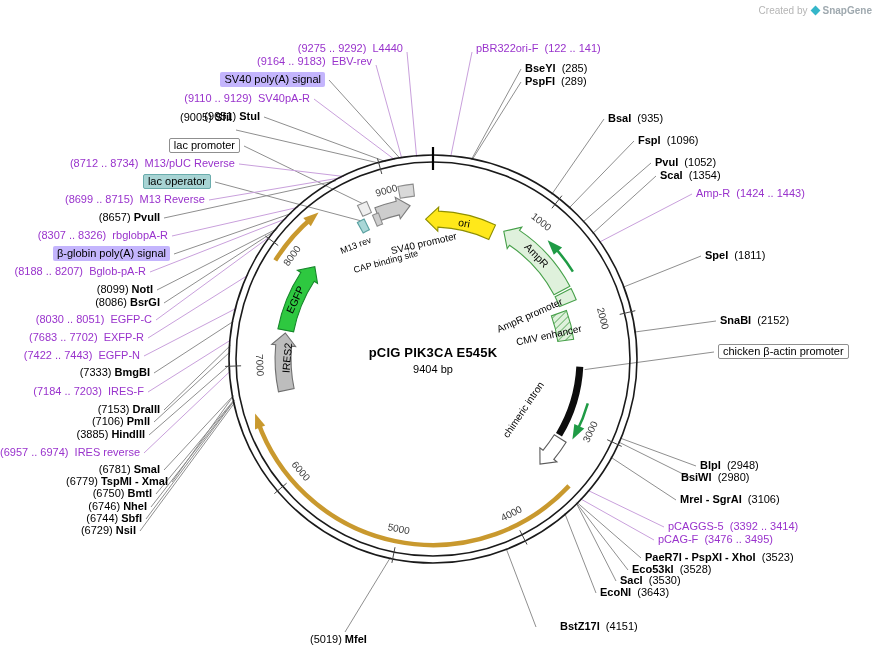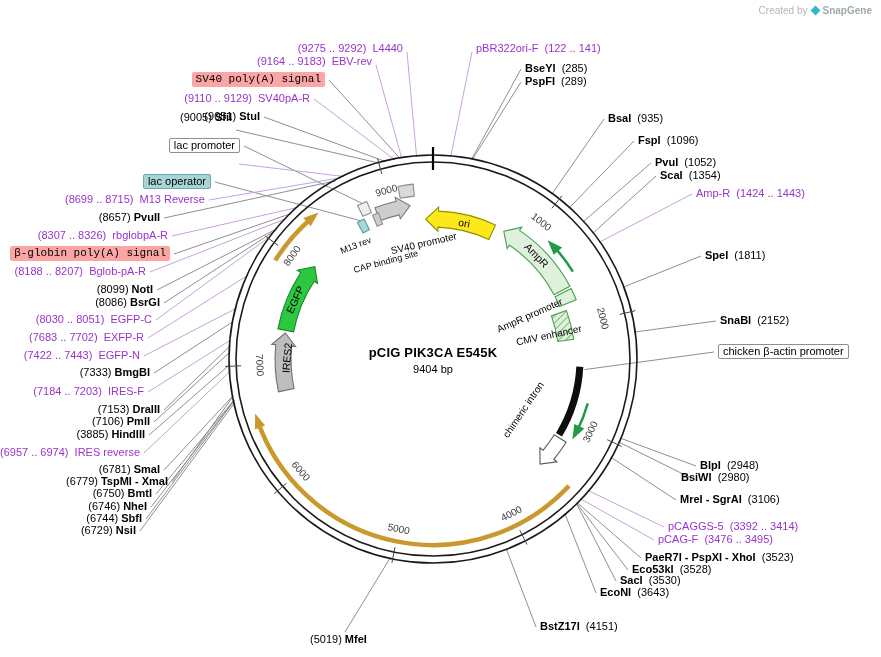--- a/index.html
+++ b/index.html
@@ -6,21 +6,21 @@
   body{width:881px;height:657px;position:relative;background:#fff;overflow:hidden;
        font-family:"Liberation Sans",sans-serif;}
   #map-svg{position:absolute;left:0;top:0;}
   #map-svg text{font-family:"Liberation Sans",sans-serif;}
   #labels{position:absolute;left:0;top:0;width:100%;height:100%;}
   .slabel{position:absolute;font-size:11px;line-height:15px;height:15px;white-space:pre;color:#000;}
   .t-b{font-weight:bold;}
   .t-n{font-weight:normal;}
   .t-pr{color:#9933cc;}
   .box{padding:0 4px;border-radius:2px;}
-  .box-gray{background:#fca5a5;font-family:Liberation Mono, monospace;}
+  .box-gray{background:#c4b5fd;}
   .box-teal{background:#a8d4d4;border:1px solid #6aacac;line-height:13px;height:13px;}
   .box-white{background:#ffffff;border:1px solid #8f8f8f;line-height:13px;height:13px;}
   .center-label{position:absolute;left:433px;top:360px;transform:translate(-50%,-50%);
                 text-align:center;}
   .pname{font-size:13px;font-weight:bold;letter-spacing:.2px;}
   .psize{font-size:11px;margin-top:3px;}
   .watermark{position:absolute;top:5px;right:9px;font-size:10px;color:#b5b5b5;
              display:flex;align-items:center;gap:4px;}
   .wm-brand{color:#9fa9af;font-weight:bold;}
   .wm-icon{display:inline-block;width:7px;height:7px;background:#35b6c9;transform:rotate(45deg);}
@@ -149,20 +149,21 @@
   </svg>
 
 <div id="labels">
     <div class="slabel" style="right: 478px; top: 41px;"><span class="t-pr">(9275 .. 9292)  L4440</span></div>
     <div class="slabel" style="right: 509px; top: 54px;"><span class="t-pr">(9164 .. 9183)  EBV-rev</span></div>
     <div class="slabel box box-gray" style="right: 556px; top: 72px;"><span class="t-n">SV40 poly(A) signal</span></div>
     <div class="slabel" style="right: 571px; top: 91px;"><span class="t-pr">(9110 .. 9129)  SV40pA-R</span></div>
     <div class="slabel" style="right: 621px; top: 109px;"><span class="t-n">(9051) </span><span class="t-b">StuI</span></div>
     <div class="slabel" style="right: 649px; top: 110px;"><span class="t-n">(9005) </span><span class="t-b">SfiI</span></div>
     <div class="slabel box box-white" style="right: 641px; top: 138px;"><span class="t-n">lac promoter</span></div>
+    <div class="slabel" style="right: 646px; top: 156px;"><span class="t-pr">(8712 .. 8734)  M13/pUC Reverse</span></div>
     <div class="slabel box box-teal" style="right: 670px; top: 174px;"><span class="t-n">lac operator</span></div>
     <div class="slabel" style="right: 676px; top: 192px;"><span class="t-pr">(8699 .. 8715)  M13 Reverse</span></div>
     <div class="slabel" style="right: 721px; top: 210px;"><span class="t-n">(8657) </span><span class="t-b">PvuII</span></div>
     <div class="slabel" style="right: 713px; top: 228px;"><span class="t-pr">(8307 .. 8326)  rbglobpA-R</span></div>
     <div class="slabel box box-gray" style="right: 711px; top: 246px;"><span class="t-n">β-globin poly(A) signal</span></div>
     <div class="slabel" style="right: 735px; top: 264px;"><span class="t-pr">(8188 .. 8207)  Bglob-pA-R</span></div>
     <div class="slabel" style="right: 728px; top: 282px;"><span class="t-n">(8099) </span><span class="t-b">NotI</span></div>
     <div class="slabel" style="right: 721px; top: 295px;"><span class="t-n">(8086) </span><span class="t-b">BsrGI</span></div>
     <div class="slabel" style="right: 729px; top: 312px;"><span class="t-pr">(8030 .. 8051)  EGFP-C</span></div>
     <div class="slabel" style="right: 737px; top: 330px;"><span class="t-pr">(7683 .. 7702)  EXFP-R</span></div>
@@ -193,19 +194,19 @@
     <div class="slabel box box-white" style="left: 718px; top: 344px;"><span class="t-n">chicken β-actin promoter</span></div>
     <div class="slabel" style="left: 700px; top: 458px;"><span class="t-b">BlpI</span><span class="t-n">  (2948)</span></div>
     <div class="slabel" style="left: 657px; top: 470px; margin-left: 24px;"><span class="t-b">BsiWI</span><span class="t-n">  (2980)</span></div>
     <div class="slabel" style="left: 680px; top: 492px;"><span class="t-b">MreI - SgrAI</span><span class="t-n">  (3106)</span></div>
     <div class="slabel" style="left: 668px; top: 519px;"><span class="t-pr">pCAGGS-5  (3392 .. 3414)</span></div>
     <div class="slabel" style="left: 658px; top: 532px;"><span class="t-pr">pCAG-F  (3476 .. 3495)</span></div>
     <div class="slabel" style="left: 645px; top: 550px;"><span class="t-b">PaeR7I - PspXI - XhoI</span><span class="t-n">  (3523)</span></div>
     <div class="slabel" style="left: 632px; top: 562px;"><span class="t-b">Eco53kI</span><span class="t-n">  (3528)</span></div>
     <div class="slabel" style="left: 620px; top: 573px;"><span class="t-b">SacI</span><span class="t-n">  (3530)</span></div>
     <div class="slabel" style="left: 600px; top: 585px;"><span class="t-b">EcoNI</span><span class="t-n">  (3643)</span></div>
-    <div class="slabel" style="left: 540px; top: 619px;"><span class="t-b">BstZ17I</span><span class="t-n">  (4151)</span></div>
+    <div class="slabel" style="left: 560px; top: 619px;"><span class="t-b">BstZ17I</span><span class="t-n">  (4151)</span></div>
   </div>
 
 <div class="center-label">
   <div class="pname">pCIG PIK3CA E545K</div>
   <div class="psize">9404 bp</div>
 </div>
 
 </body></html>

